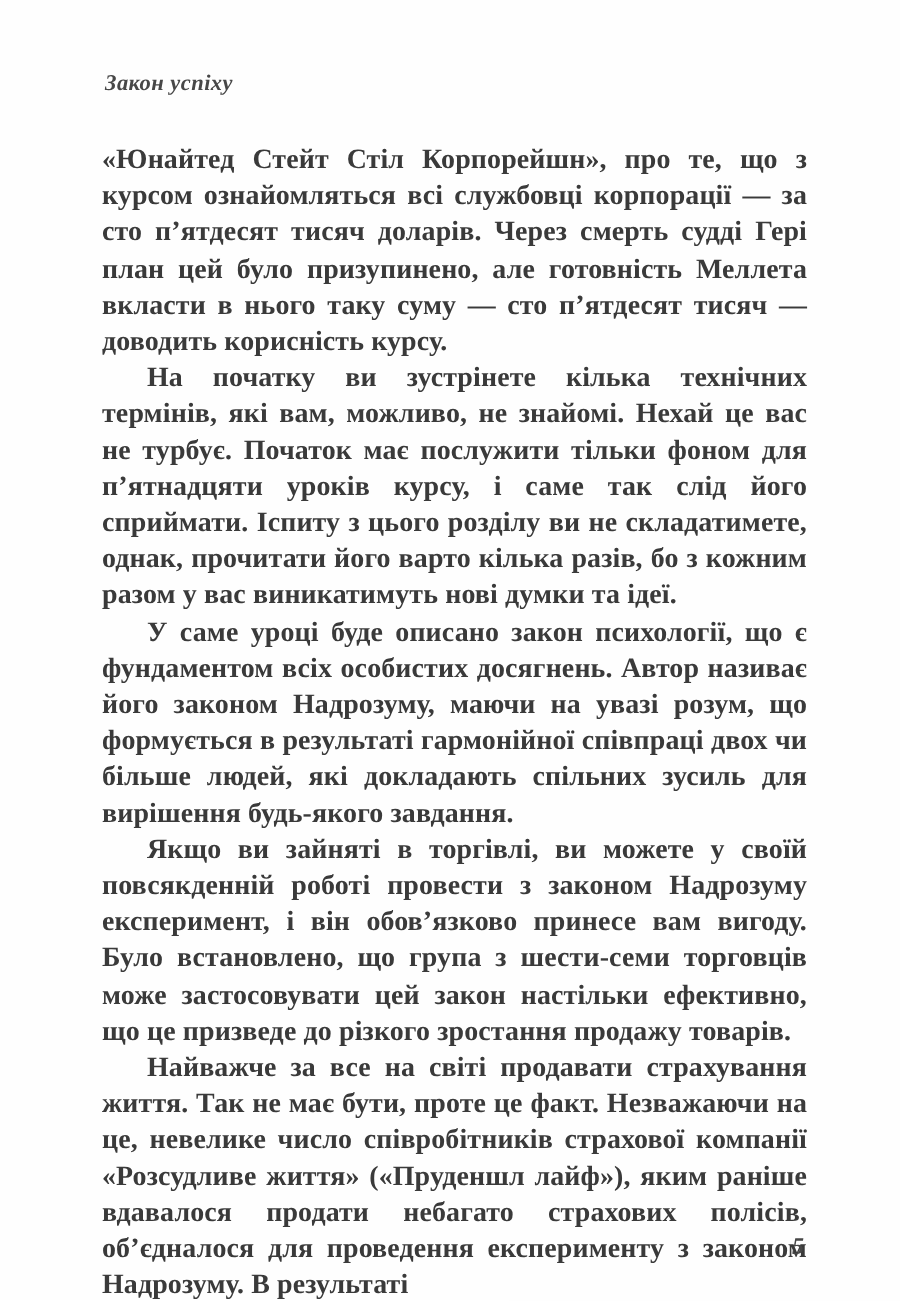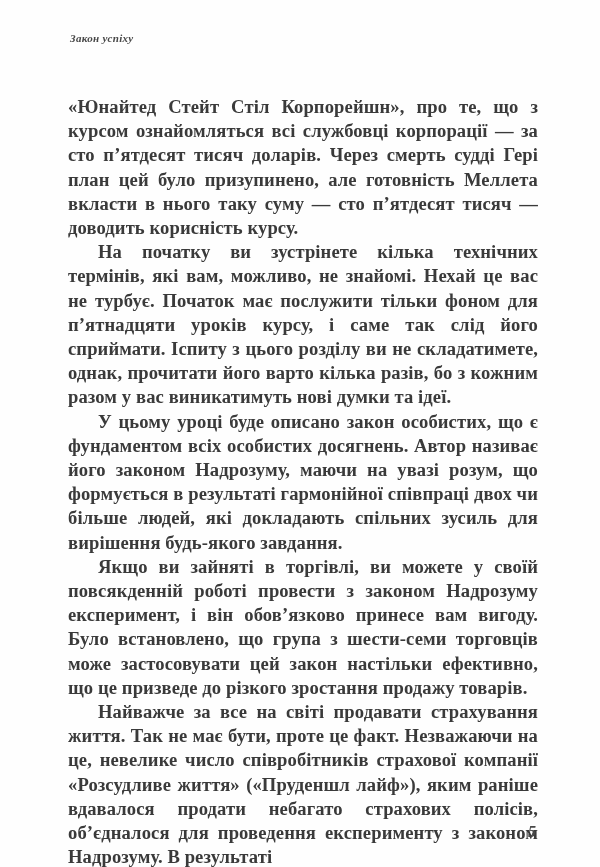--- a/index.html
+++ b/index.html
@@ -12,25 +12,25 @@
     width: 600px;
     height: 867px;
     box-sizing: border-box;
     background: #fefefe;
     font-family: "Liberation Serif", "DejaVu Serif", serif;
     color: #3a3a3a;
     overflow: hidden;
   }
   .running-header {
     position: absolute;
-    top: 32px;
+    top: 48px;
     left: 70px;
     font-style: italic;
     font-weight: 600;
-    font-size: 11px;
+    font-size: 15px;
     color: #474747;
     letter-spacing: 0.3px;
   }
   .body-text {
     position: absolute;
     top: 95px;
     left: 68px;
     right: 62px;
     font-size: 18.6px;
     line-height: 24.2px;
@@ -58,20 +58,20 @@
 </head>
 <body>
 
 <div class="page">
 
   <div class="running-header">Закон успіху</div>
 
   <div class="body-text">
     <p class="no-indent">«Юнайтед Стейт Стіл Корпорейшн», про те, що з курсом ознайомляться всі службовці корпорації — за сто п’ятдесят тисяч доларів. Через смерть судді Гері план цей було призупинено, але готовність Меллета вкласти в нього таку суму — сто п’ятдесят тисяч — доводить корисність курсу.</p>
     <p>На початку ви зустрінете кілька технічних термінів, які вам, можливо, не знайомі. Нехай це вас не турбує. Початок має послужити тільки фоном для п’ятнадцяти уроків курсу, і саме так слід його сприймати. Іспиту з цього розділу ви не складатимете,  однак,  прочитати його варто кілька разів, бо з кожним разом у вас виникатимуть нові думки та ідеї.</p>
-    <p>У цьому уроці буде описано закон особистих, що є фундаментом всіх особистих досягнень. Автор називає його законом Надрозуму, маючи на увазі розум, що формується в результаті гармонійної співпраці двох чи більше людей, які докладають спільних зусиль для вирішення будь-якого завдання.</p>
+    <p>У саме уроці буде описано закон психології, що є фундаментом всіх особистих досягнень. Автор називає його законом Надрозуму, маючи на увазі розум, що формується в результаті гармонійної співпраці двох чи більше людей, які докладають спільних зусиль для вирішення будь-якого завдання.</p>
     <p>Якщо ви зайняті в торгівлі, ви можете у своїй повсякденній роботі провести з законом Надрозуму експеримент, і він обов’язково принесе вам вигоду. Було встановлено, що група з шести-семи торговців  може застосовувати цей закон настільки ефективно, що це призведе до різкого зростання продажу товарів.</p>
     <p>Найважче за все на світі продавати страхування життя. Так не має бути, проте це факт.  Незважаючи на це, невелике число співробітників страхової компанії «Розсудливе життя» («Пруденшл лайф»), яким раніше вдавалося продати небагато страхових полісів, об’єдналося для проведення експерименту з законом Надрозуму. В результаті</p>
   </div>
 
   <div class="page-number">5</div>
 
 </div>
 
 </body></html>

